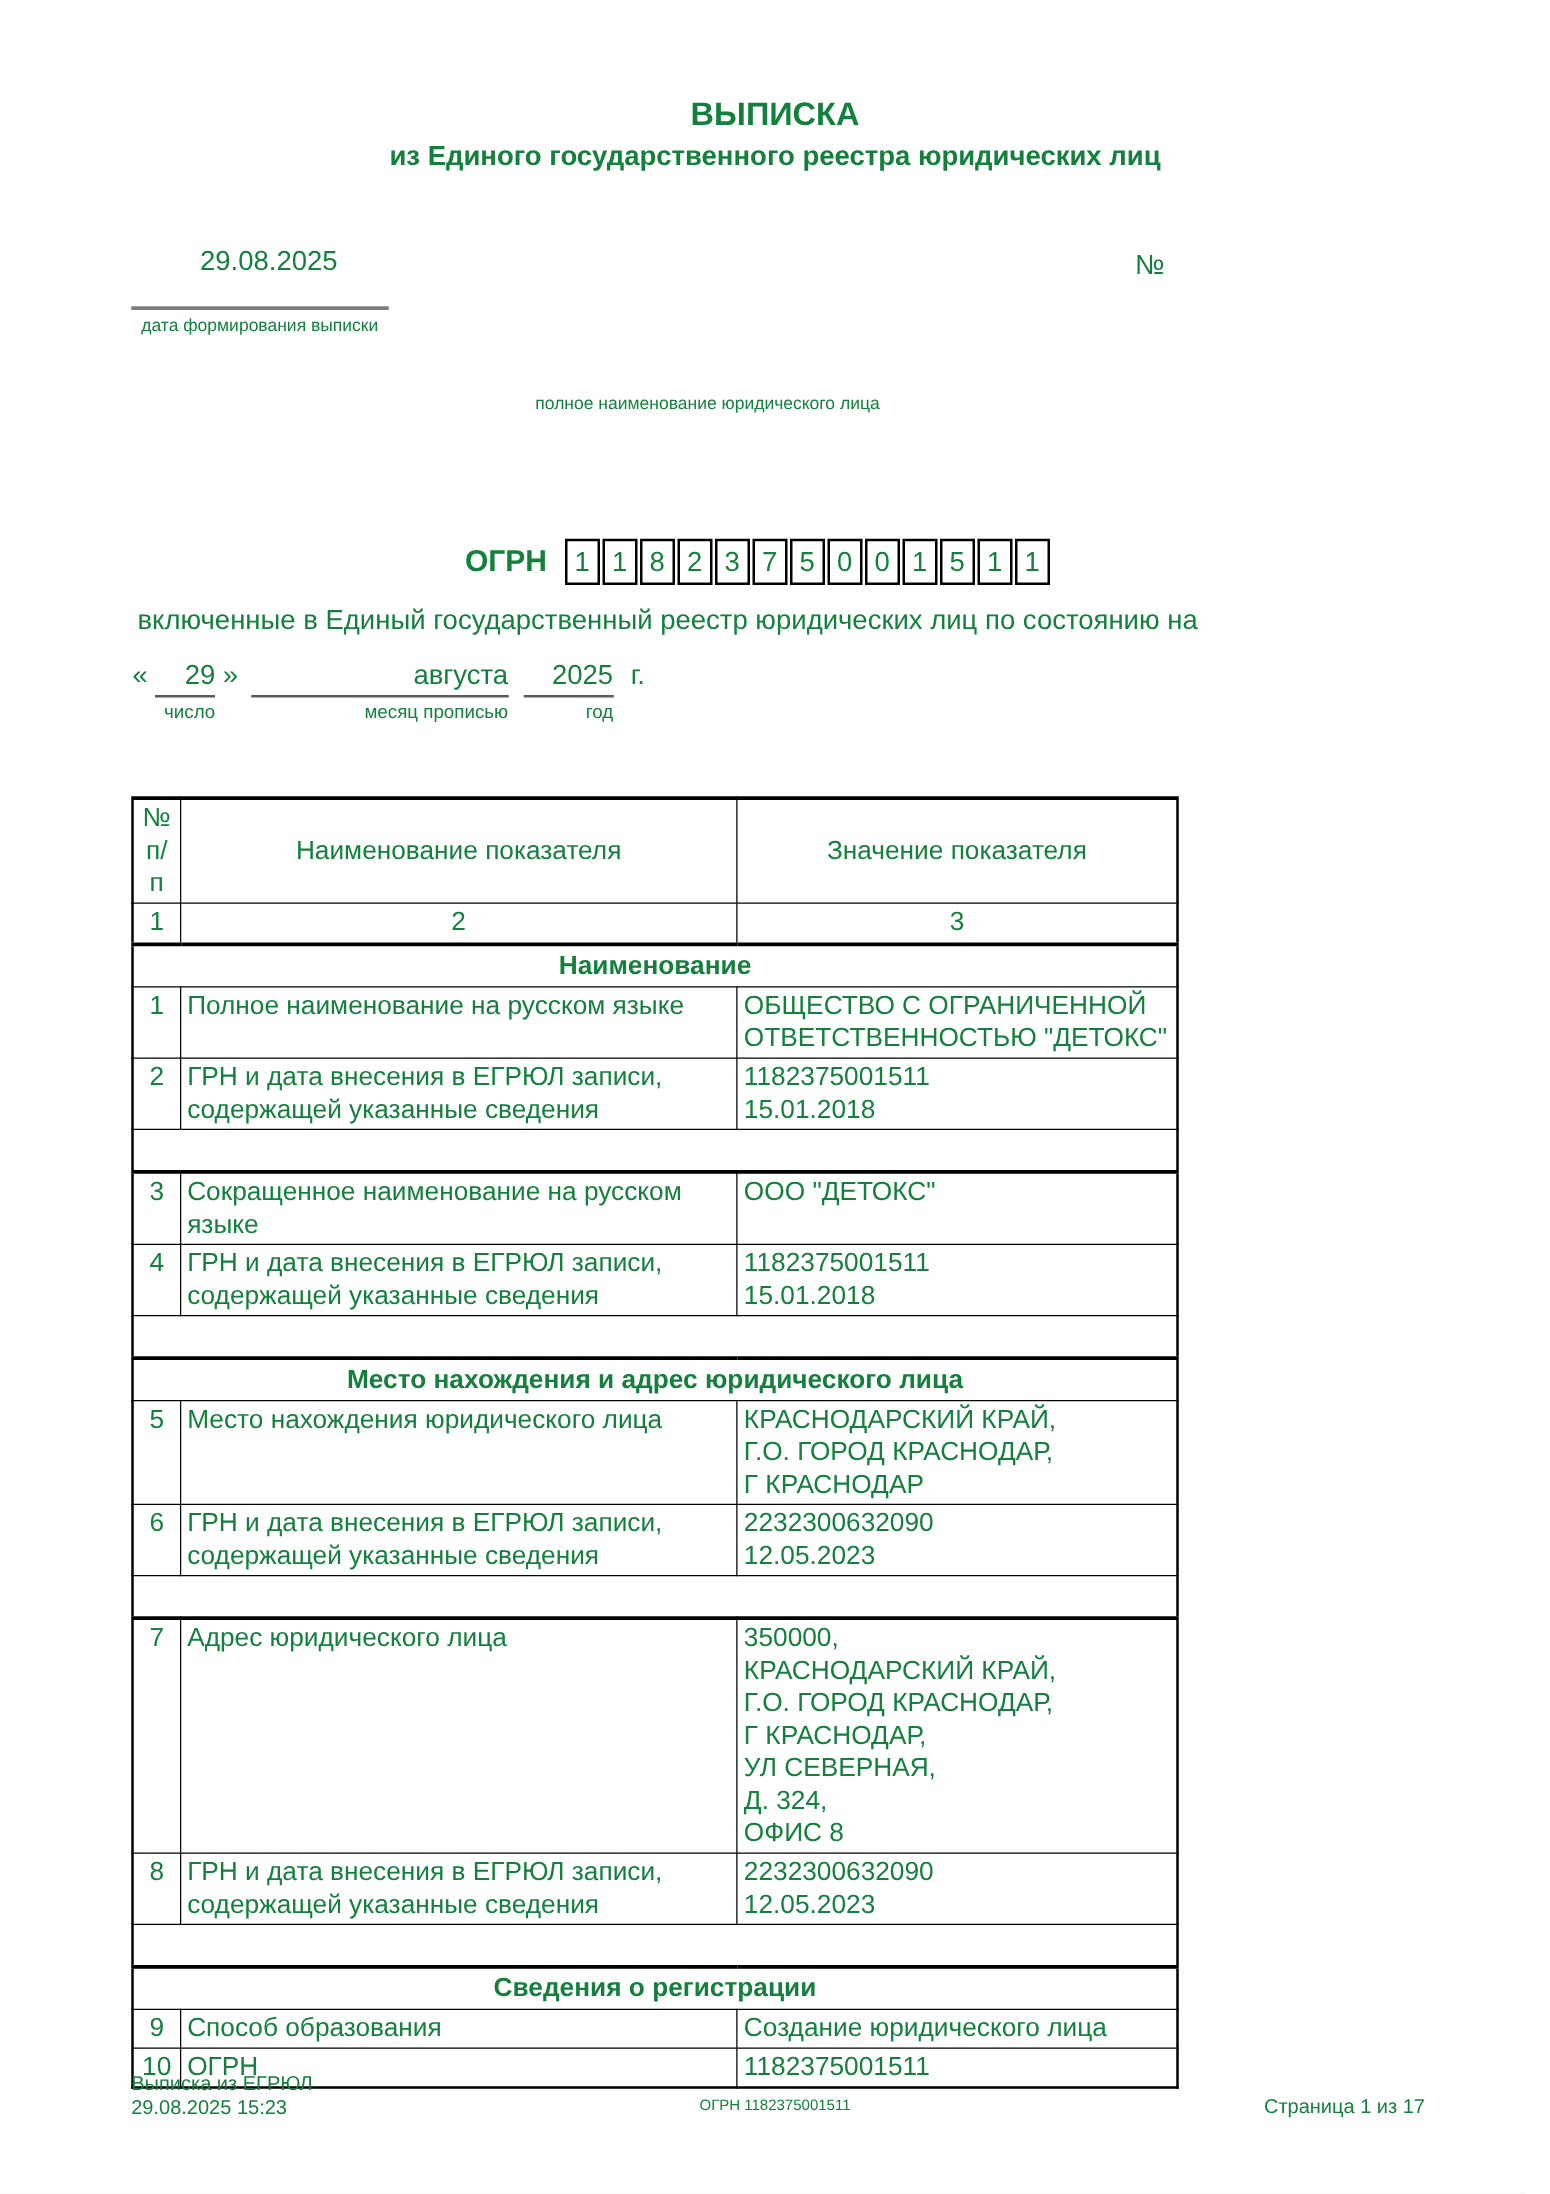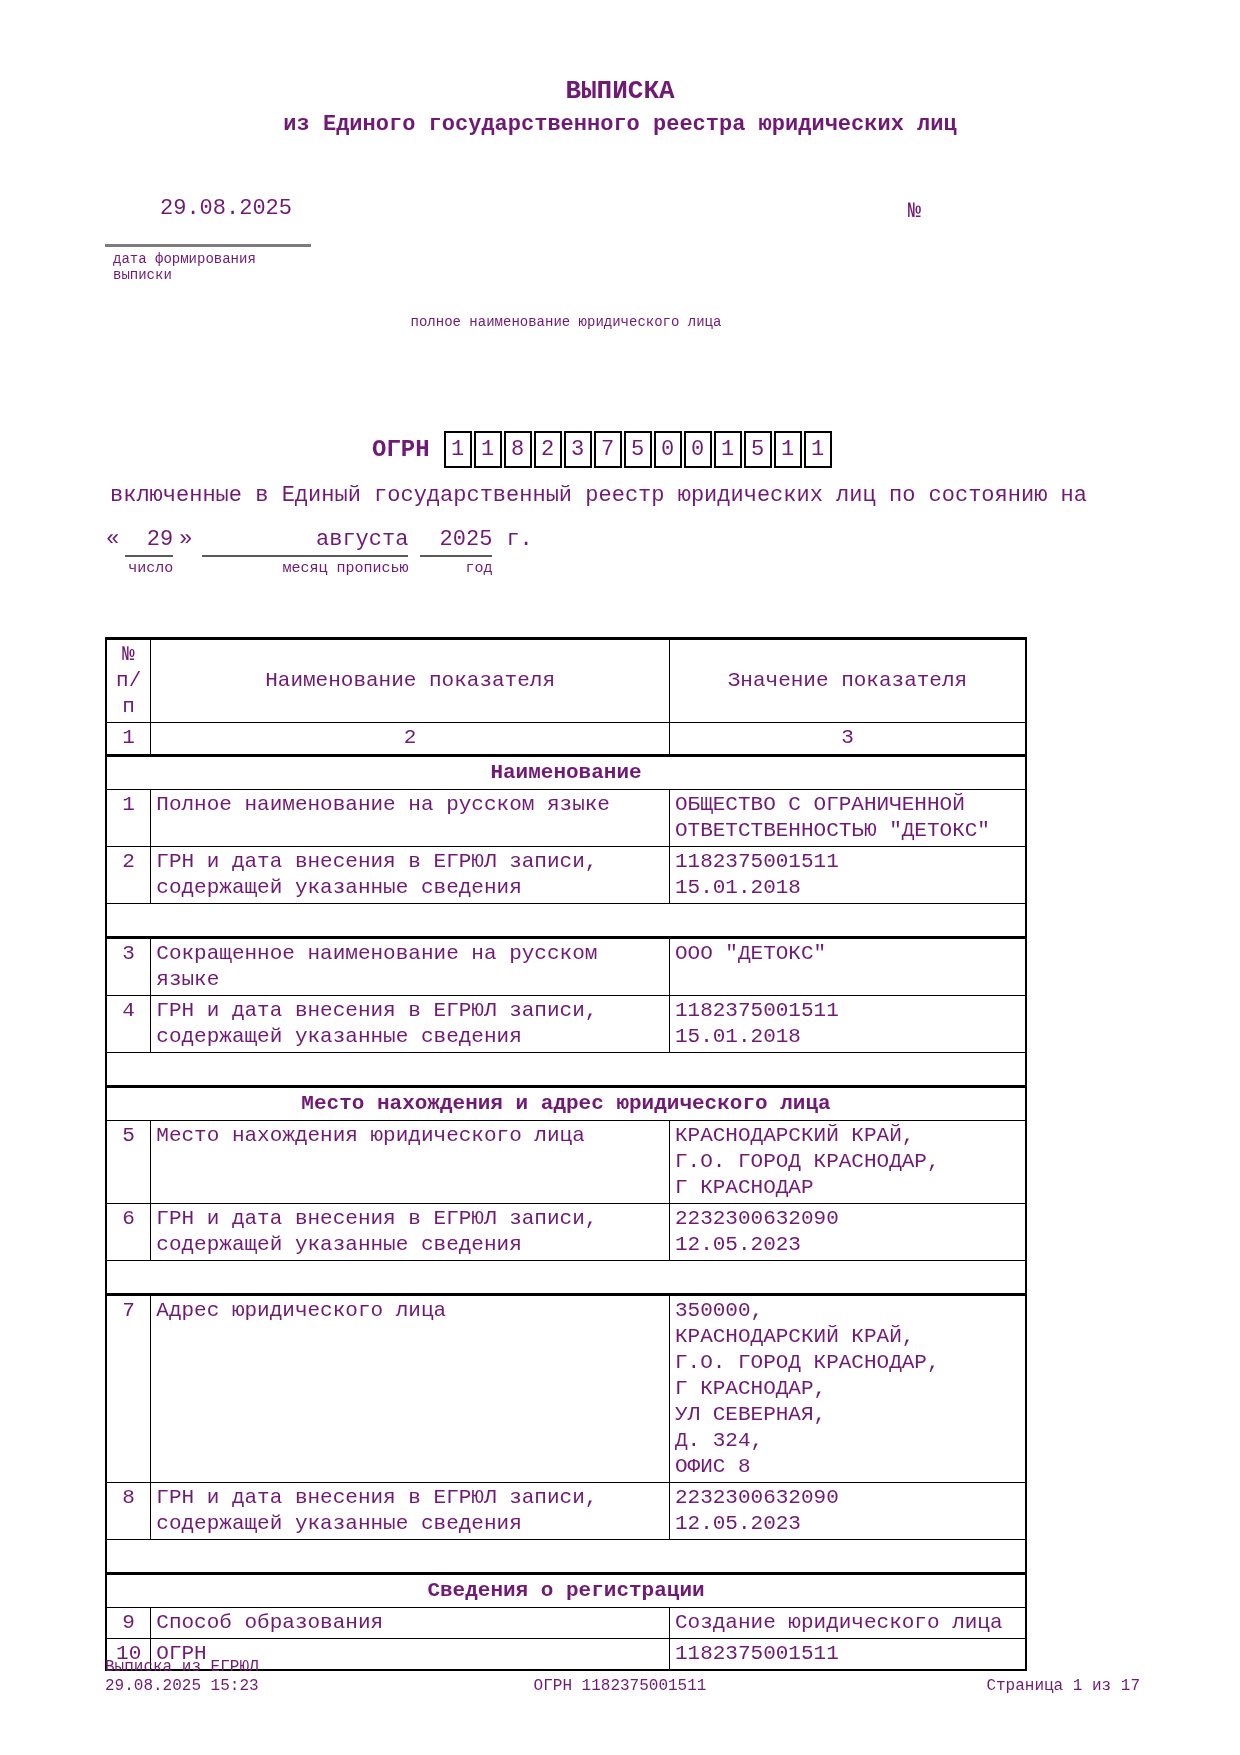--- a/index.html
+++ b/index.html
@@ -1,19 +1,19 @@
 <!DOCTYPE html>
 <html><head>
 <meta charset="utf-8">
 <style>
   html,body { margin:0; padding:0; background:#e8e8e8; }
   .page {
     position:relative; width:1240px; height:1755px; margin:0 auto;
-    background:#ffffff; color:#701a75;
-    font-family:Liberation Mono, monospace;
+    background:#ffffff; color:#15803d;
+    font-family:Liberation Sans, sans-serif;
     overflow:hidden;
   }
   .doc-title { position:absolute; top:76px; left:0; width:100%; text-align:center;
     font-size:26px; font-weight:bold; }
   .doc-subtitle { position:absolute; top:112px; left:0; width:100%; text-align:center;
     font-size:22px; font-weight:bold; }
 
   .form-date-block { position:absolute; left:105px; top:196px; width:206px; }
   .form-date { font-size:22px; padding-left:55px; }
   .form-date-line { margin-top:23px; border-top:3px solid #7d7d7d; }
@@ -41,33 +41,33 @@
     align-items:flex-start; font-size:22px; }
   .asof-quote { padding:0 6px; }
   .asof-field { text-align:right; }
   .asof-value { border-bottom:2px solid #5a5a5a; padding-bottom:3px; }
   .asof-caption { font-size:15px; margin-top:3px; }
   .f-day { width:48px; }
   .f-month { width:206px; margin-left:4px; }
   .f-year { width:72px; margin-left:12px; }
   .asof-suffix { margin-left:14px; }
 
-  table.main { position:absolute; left:105px; top:637px; width:922px;
+  table.main { position:absolute; left:105px; top:637px; width:838px;
     border-collapse:collapse; font-size:21px; line-height:26px;
     border:2px solid #000; border-top:3px solid #000; }
   table.main th, table.main td { border:1px solid #000; padding:2px 5px; vertical-align:top; }
   table.main th { font-weight:normal; text-align:center; vertical-align:middle; height:38px; }
   tr.colnum-row td { text-align:center; height:27px; border-bottom:3px solid #000; }
   tr.section-row td { font-weight:bold; text-align:center; height:28px; vertical-align:middle; }
   tr.spacer-row td { height:28px; border-bottom:3px solid #000; }
   td.num { text-align:center; white-space:nowrap; }
   td.name, td.val { white-space:nowrap;margin-top:45px; }
 
   .footer-left { position:absolute; left:105px; top:1658px; font-size:16px; line-height:19px; }
-  .footer-center { position:absolute; left:0; top:1677px; width:100%; text-align:center; font-size:16px; }
+  .footer-center { position:absolute; left:0; top:1677px; width:100%; text-align:center; font-size:12px; }
   .footer-right { position:absolute; right:100px; top:1677px; font-size:16px; }
 </style>
 </head>
 <body>
 
 <div class="page">
 
   <div class="doc-title">ВЫПИСКА</div>
   <div class="doc-subtitle">из Единого государственного реестра юридических лиц</div>
 

